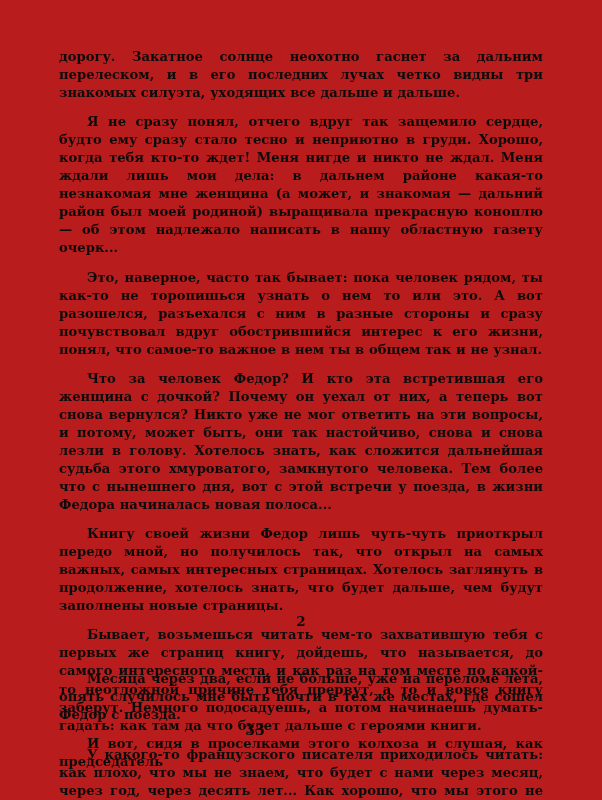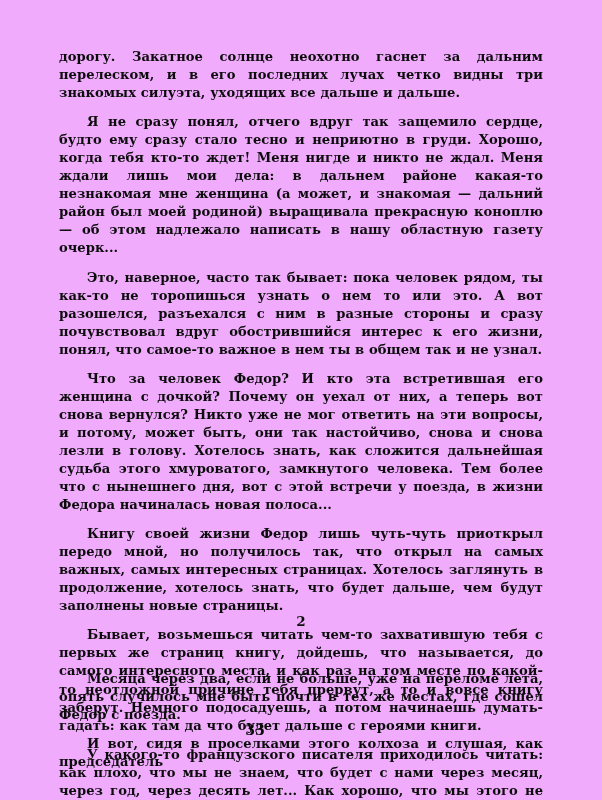--- a/index.html
+++ b/index.html
@@ -11,21 +11,21 @@
     width: 602px;
     height: 800px;
     overflow: hidden;
     font-family: "DejaVu Serif", "Liberation Serif", serif;
     color: #000000;
   }
   .page {
     position: relative;
     width: 602px;
     height: 800px;
-    background: #f0abfc;
+    background: #b91c1c;
     box-sizing: border-box;
   }
   .text-column {
     position: absolute;
     left: 59px;
     top: 48px;
     width: 484px;
   }
   p.para {
     margin: 0;

